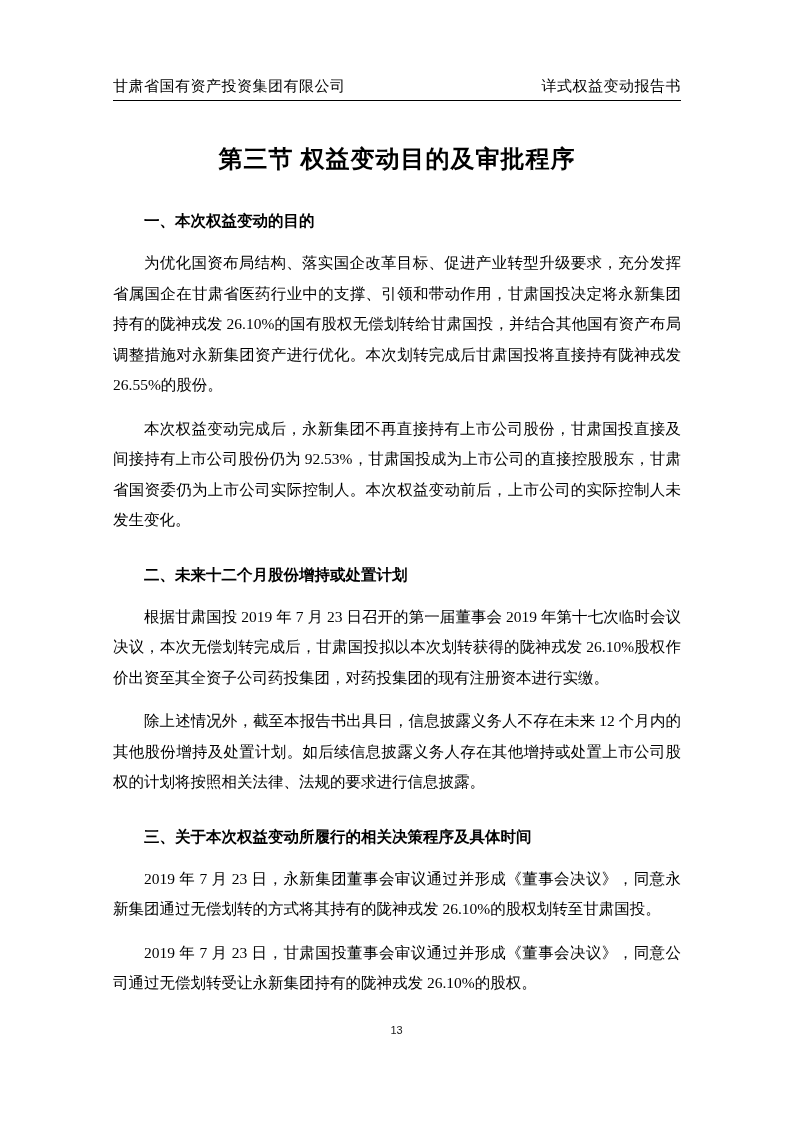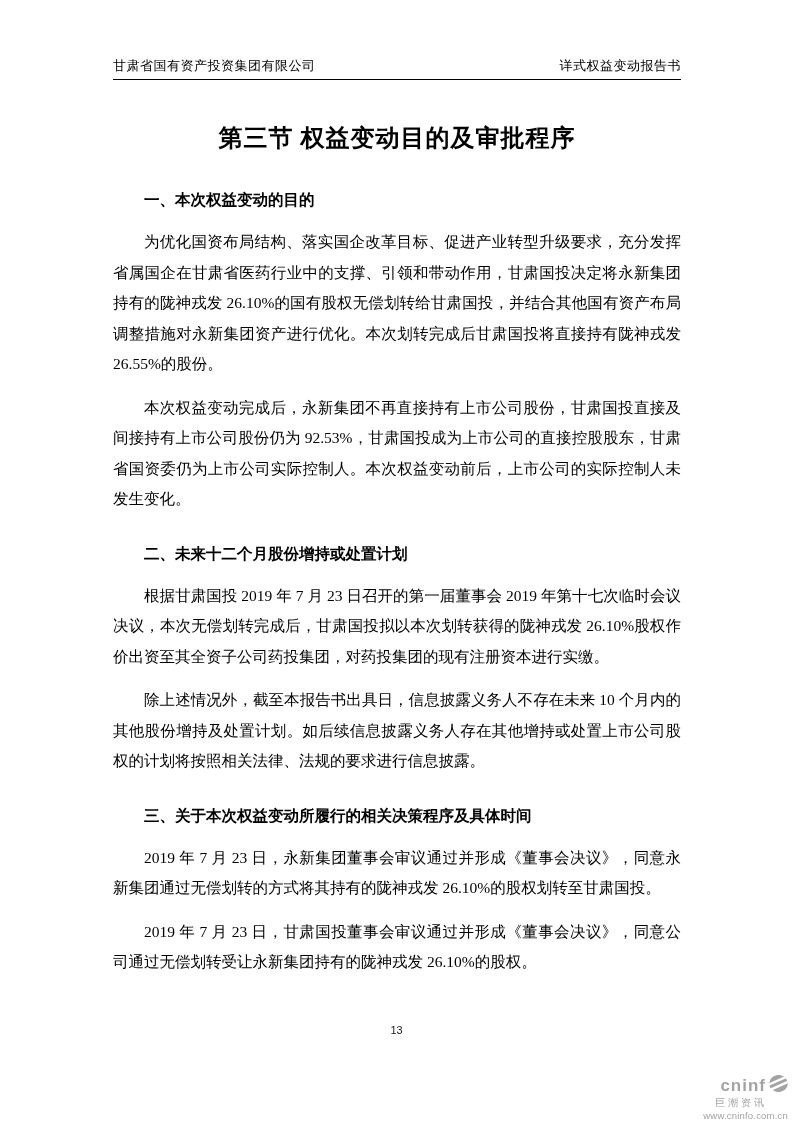--- a/index.html
+++ b/index.html
@@ -9,27 +9,27 @@
   .page {
     position: relative;
     width: 793px;
     height: 1122px;
     background: #ffffff;
     overflow: hidden;
   }
 
   .header {
     margin: 0 112px 0 113px;
-    padding-top: 57px;
+    padding-top: 77px;
     padding-bottom: 4px;
     border-bottom: 1.5px solid #000000;
     display: flex;
     justify-content: space-between;
     align-items: flex-end;
-    font-size: 13px;
+    font-size: 15px;
     letter-spacing: 0.5px;
   }
 
   .content {
     margin: 0 112px 0 113px;
   }
 
   .doc-title {
     text-align: center;
     font-size: 24px;
@@ -118,45 +118,24 @@
   <div class="content">
 
     <h1 class="doc-title">第三节 权益变动目的及审批程序</h1>
 
     <h2 class="sec-heading">一、本次权益变动的目的</h2>
     <p class="para">为优化国资布局结构、落实国企改革目标、促进产业转型升级要求，充分发挥省属国企在甘肃省医药行业中的支撑、引领和带动作用，甘肃国投决定将永新集团持有的陇神戎发 26.10%的国有股权无偿划转给甘肃国投，并结合其他国有资产布局调整措施对永新集团资产进行优化。本次划转完成后甘肃国投将直接持有陇神戎发 26.55%的股份。</p>
     <p class="para">本次权益变动完成后，永新集团不再直接持有上市公司股份，甘肃国投直接及间接持有上市公司股份仍为 92.53%，甘肃国投成为上市公司的直接控股股东，甘肃省国资委仍为上市公司实际控制人。本次权益变动前后，上市公司的实际控制人未发生变化。</p>
 
     <h2 class="sec-heading">二、未来十二个月股份增持或处置计划</h2>
     <p class="para">根据甘肃国投 2019 年 7 月 23 日召开的第一届董事会 2019 年第十七次临时会议决议，本次无偿划转完成后，甘肃国投拟以本次划转获得的陇神戎发 26.10%股权作价出资至其全资子公司药投集团，对药投集团的现有注册资本进行实缴。</p>
-    <p class="para">除上述情况外，截至本报告书出具日，信息披露义务人不存在未来 10 个月内的其他股份增持及处置计划。如后续信息披露义务人存在其他增持或处置上市公司股权的计划将按照相关法律、法规的要求进行信息披露。</p>
+    <p class="para">除上述情况外，截至本报告书出具日，信息披露义务人不存在未来 12 个月内的其他股份增持及处置计划。如后续信息披露义务人存在其他增持或处置上市公司股权的计划将按照相关法律、法规的要求进行信息披露。</p>
 
     <h2 class="sec-heading">三、关于本次权益变动所履行的相关决策程序及具体时间</h2>
     <p class="para">2019 年 7 月 23 日，永新集团董事会审议通过并形成《董事会决议》，同意永新集团通过无偿划转的方式将其持有的陇神戎发 26.10%的股权划转至甘肃国投。</p>
     <p class="para">2019 年 7 月 23 日，甘肃国投董事会审议通过并形成《董事会决议》，同意公司通过无偿划转受让永新集团持有的陇神戎发 26.10%的股权。</p>
 
   </div>
 
   <div class="page-number">13</div>
 
-  <div class="footer-logo">
-    <div class="brand-row">
-      <span class="brand">cninf</span>
-      <span class="swoosh">
-        <svg width="21" height="19" viewBox="0 0 24 22" aria-hidden="true">
-          <defs>
-            <clipPath id="swooshClip">
-              <ellipse cx="12" cy="11" rx="11" ry="10"></ellipse>
-            </clipPath>
-          </defs>
-          <g clip-path="url(#swooshClip)">
-            <ellipse cx="12" cy="11" rx="11" ry="10" fill="#a3a3a3"></ellipse>
-            <rect x="-6" y="6.2" width="36" height="2.8" fill="#ffffff" transform="rotate(-24 12 11)"></rect>
-            <rect x="-6" y="12.4" width="36" height="2.8" fill="#ffffff" transform="rotate(-24 12 11)"></rect>
-          </g>
-        </svg>
-      </span>
-    </div>
-    <div class="cn-name">巨潮资讯</div>
-    <div class="url">www.cninfo.com.cn</div>
-  </div>
 
 </div>
 
 </body></html>

